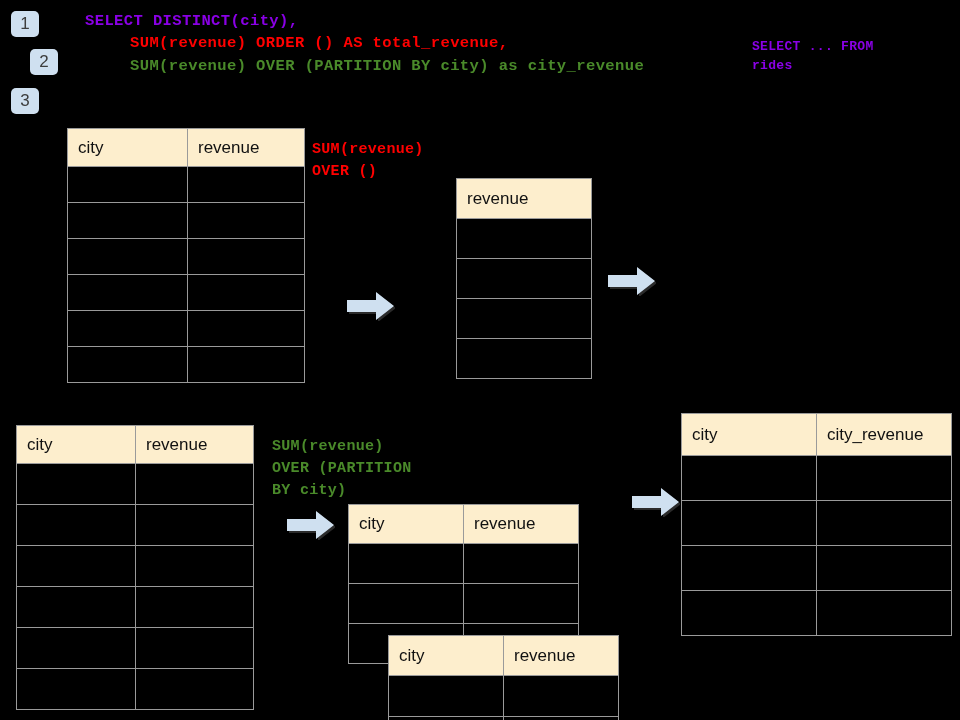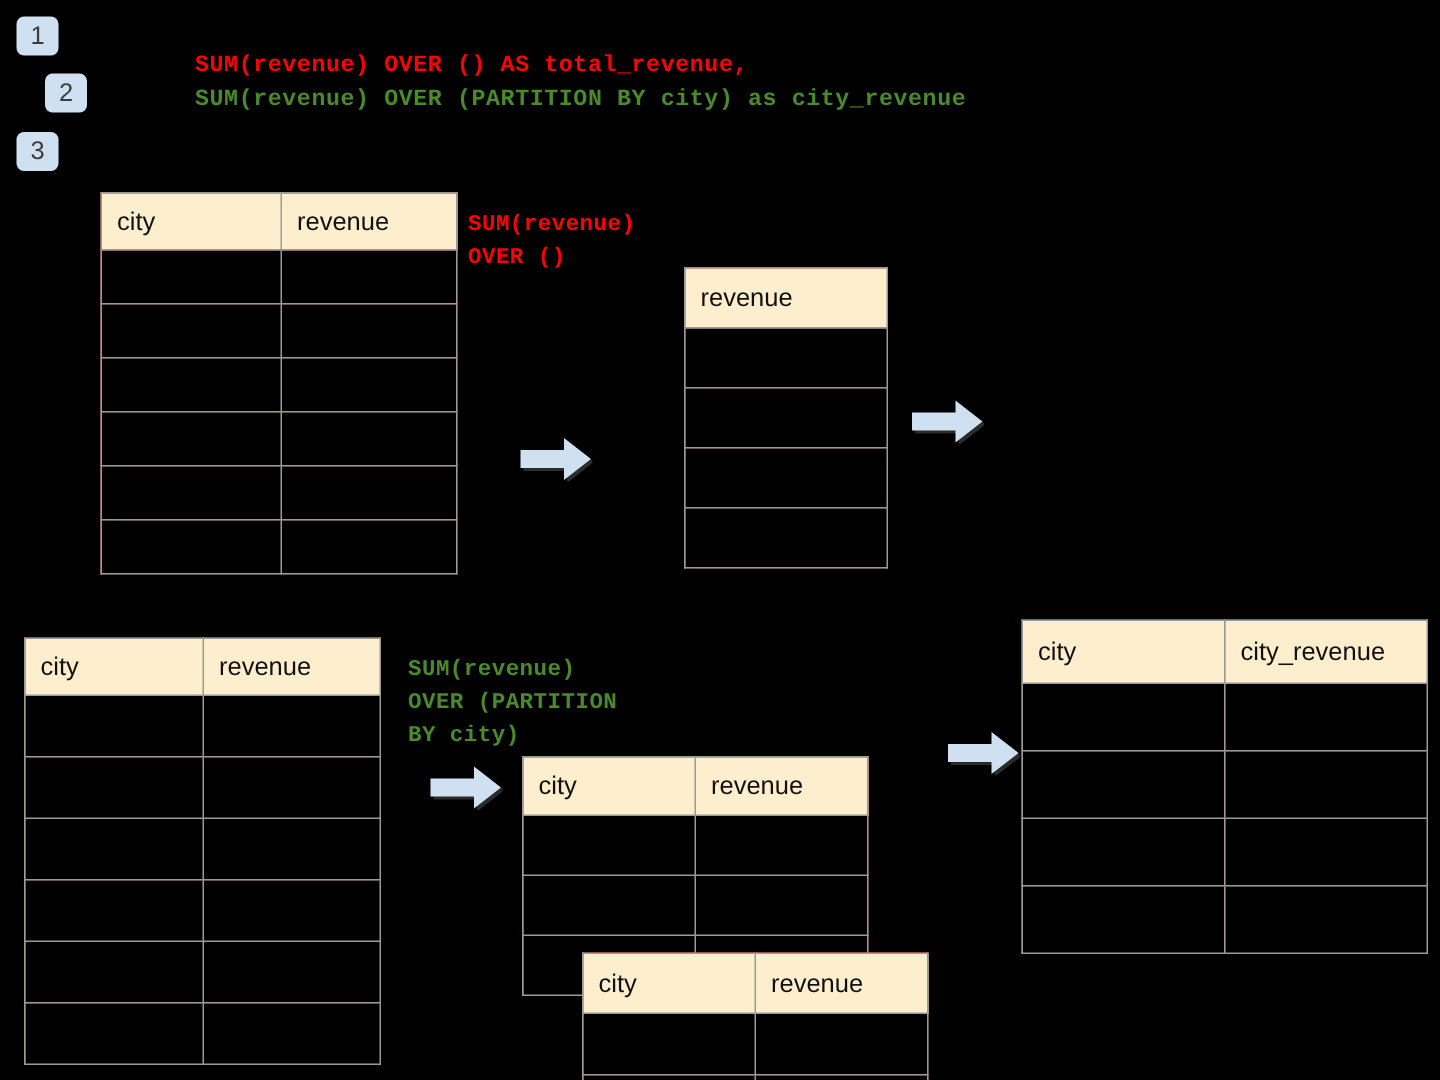--- a/index.html
+++ b/index.html
@@ -83,23 +83,26 @@
     position: absolute;
   }
 </style>
 </head>
 <body>
 
 <div id="stage">
     <div class="badge" style="left:11px; top:11px; background:#cfe0f0; color:#3d3d3d;">1</div>
     <div class="badge" style="left:30px; top:49px; background:#cfe0f0; color:#3d3d3d;">2</div>
     <div class="badge" style="left:11px; top:88px; background:#cfe0f0; color:#3d3d3d;">3</div>
-    <div class="code" style="left:130px; top:34px; color:#ff0000;">SUM(revenue) OVER () AS total_revenue,</div>
+    <div class="code" style="left:85px; top:12px; color:#8a00e6;">SELECT DISTINCT(city),</div>
+    <div class="code" style="left:130px; top:34px; color:#ff0000;">SUM(revenue) ORDER () AS total_revenue,</div>
     <div class="code" style="left:130px; top:57px; color:#4a8a2a;text-align:right;">SUM(revenue) OVER (PARTITION BY city) as city_revenue</div>
     <div class="code" style="left:107px; top:80px; color:#8a00e6;margin-top:48px;">FROM rides</div>
+    <div class="annot small" style="left:752px; top:37px; color:#8a00e6;">SELECT ... FROM
+rides</div>
     <div class="annot" style="left:312px; top:139px; color:#ff0000;">SUM(revenue)
 OVER ()</div>
     <div class="annot" style="left:272px; top:436px; color:#4a8a2a;">SUM(revenue)
 OVER (PARTITION
 BY city)</div>
     <table class="tbl" style="left:67px; top:128px; width:237px;">
       <colgroup>
         <col style="width:120px;">
         <col style="width:117px;">
       </colgroup>

